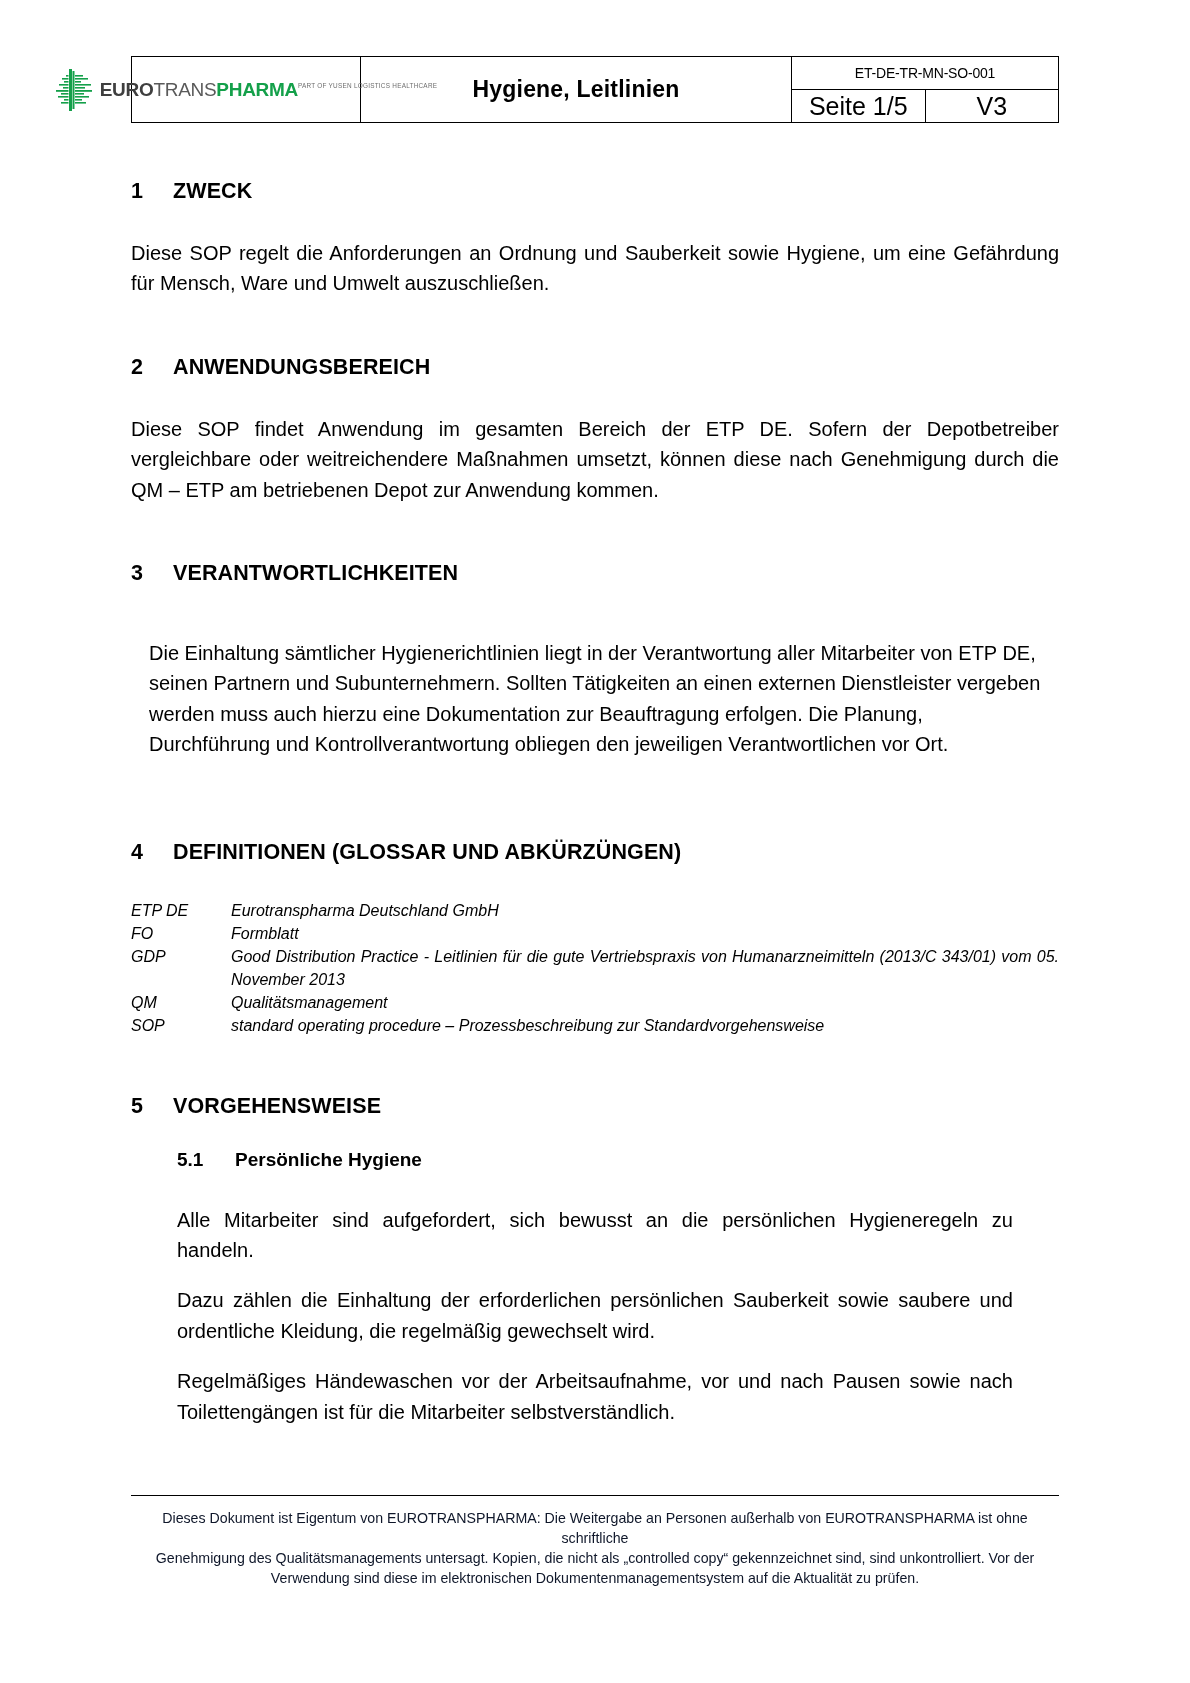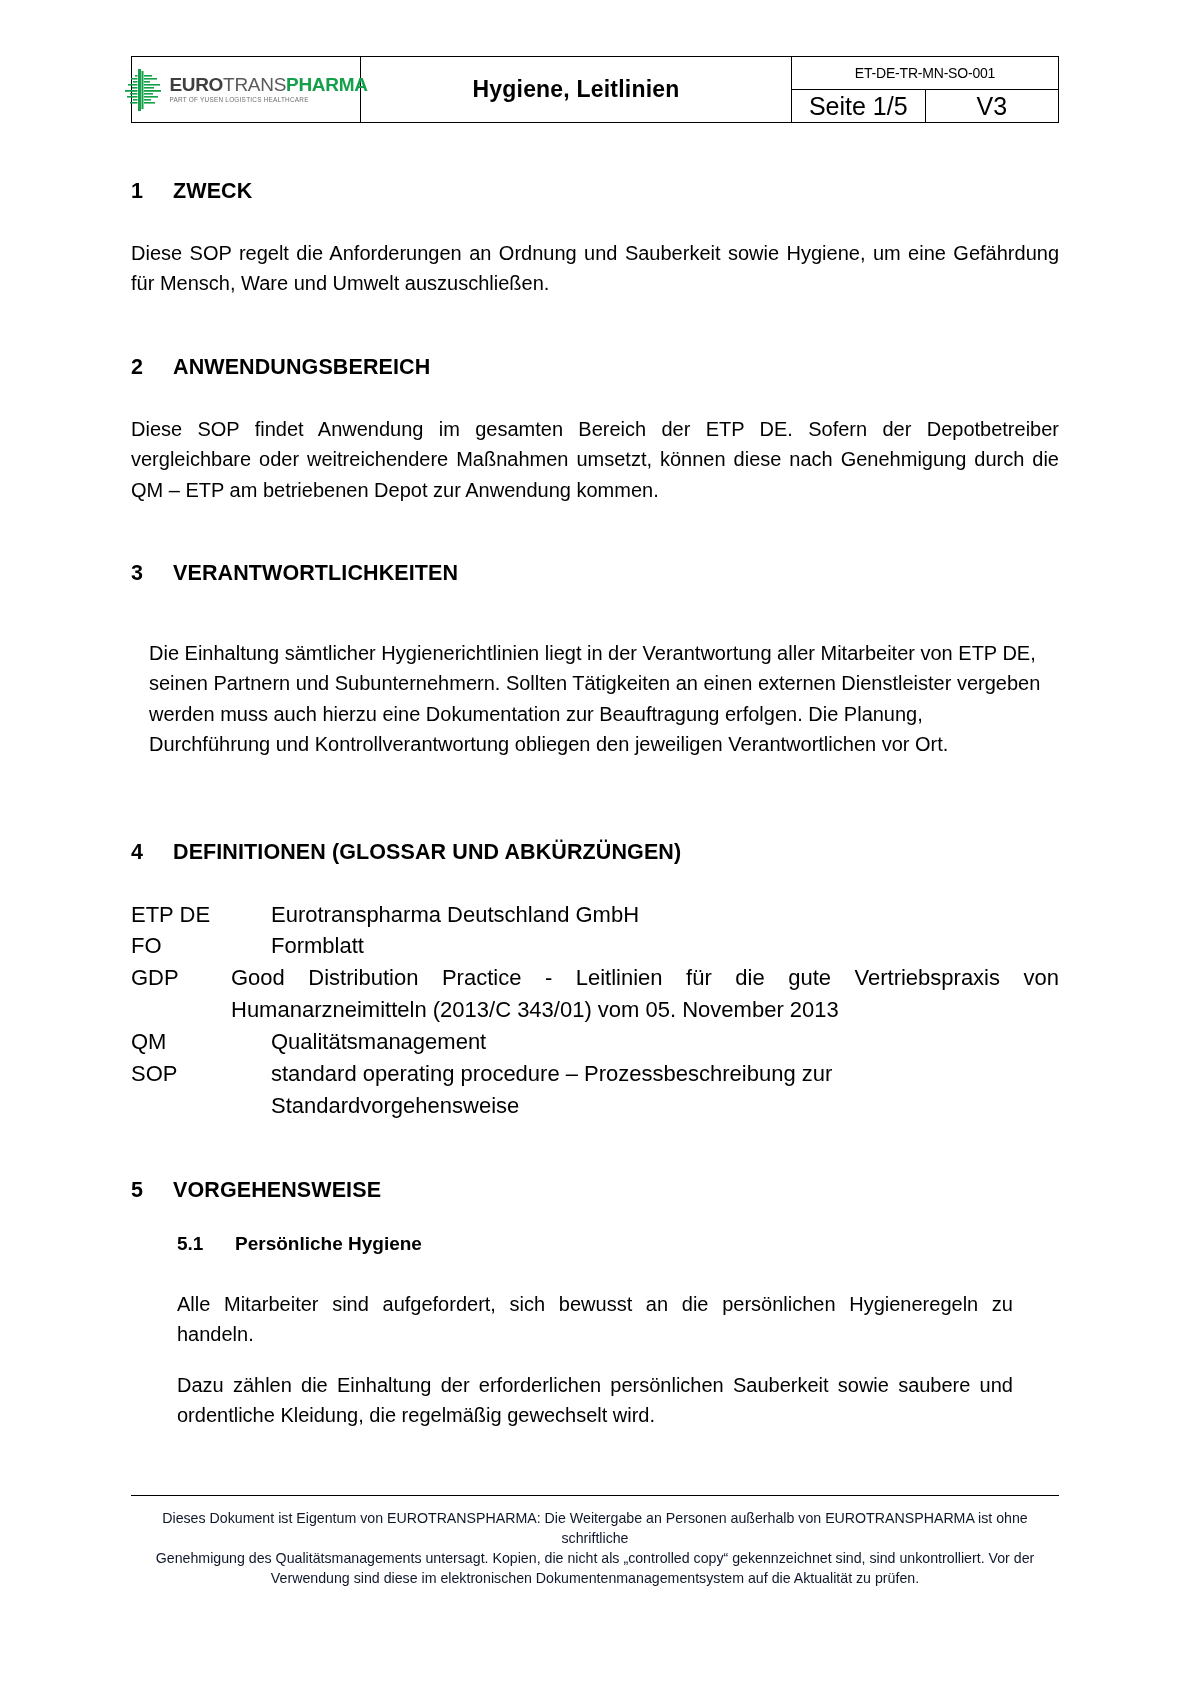--- a/index.html
+++ b/index.html
@@ -64,21 +64,21 @@
     gap: 7px;
     padding: 2px 0;
   }
   .logo-mark {
     width: 38px;
     height: 44px;
     flex: 0 0 auto;
   }
   .logo-text-block {
     display: flex;
-    flex-direction: column;
+    flex-direction: row;
     align-items: flex-start;
     line-height: 1;
   }
   .logo-word {
     font-size: 19px;
     font-weight: bold;
     letter-spacing: -0.3px;
     white-space: nowrap;
   }
   .lw-euro   { color: #3f3f3f; font-weight: bold; }
@@ -130,33 +130,34 @@
   .sp-30 { height: 30px; }
   .sp-34 { height: 34px; }
   .sp-56 { height: 56px; }
   .sp-62 { height: 62px; }
   .sp-20 { height: 20px; }
 
   
   .def-list { width: 928px; }
   .def-row {
     display: flex;
-    font-size: 22px;
+    font-size: 16px;
     line-height: 1.45;
+    font-style: italic;
   }
   .def-term {
     width: 100px;
     flex: 0 0 auto;
   }
   .def-desc {
     flex: 1 1 auto;
     text-align: justify;
     text-justify: inter-word;
   }
-  .def-desc.nojust { text-align: left; margin-left: 40px; }
+  .def-desc.nojust { text-align: left; }
 
   
   .footer {
     position: absolute;
     left: 131px;
     top: 1495px;
     width: 928px;
     border-top: 1.6px solid #000;
     padding-top: 12px;
     text-align: center;
@@ -304,20 +305,21 @@
       <span class="num">5.1</span>
       <span>Persönliche Hygiene</span>
     </div>
     <div class="sp-34"></div>
 
     <div class="indent-sub">
       <p class="body">Alle Mitarbeiter sind aufgefordert, sich bewusst an die persönlichen Hygieneregeln zu handeln.</p>
       <div class="sp-20"></div>
       <p class="body">Dazu zählen die Einhaltung der erforderlichen persönlichen Sauberkeit sowie saubere und ordentliche Kleidung, die regelmäßig gewechselt wird.</p>
       <div class="sp-20"></div>
+      <p class="body">Regelmäßiges Händewaschen vor der Arbeitsaufnahme, vor und nach Pausen sowie nach Toilettengängen ist für die Mitarbeiter selbstverständlich.</p>
     </div>
 
   </div>
 
   <div class="footer">
     <p>Dieses Dokument ist Eigentum von EUROTRANSPHARMA: Die Weitergabe an Personen außerhalb von EUROTRANSPHARMA ist ohne schriftliche</p>
     <p>Genehmigung des Qualitätsmanagements untersagt. Kopien, die nicht als „controlled copy“ gekennzeichnet sind, sind unkontrolliert. Vor der</p>
     <p>Verwendung sind diese im elektronischen Dokumentenmanagementsystem auf die Aktualität zu prüfen.</p>
   </div>
 

